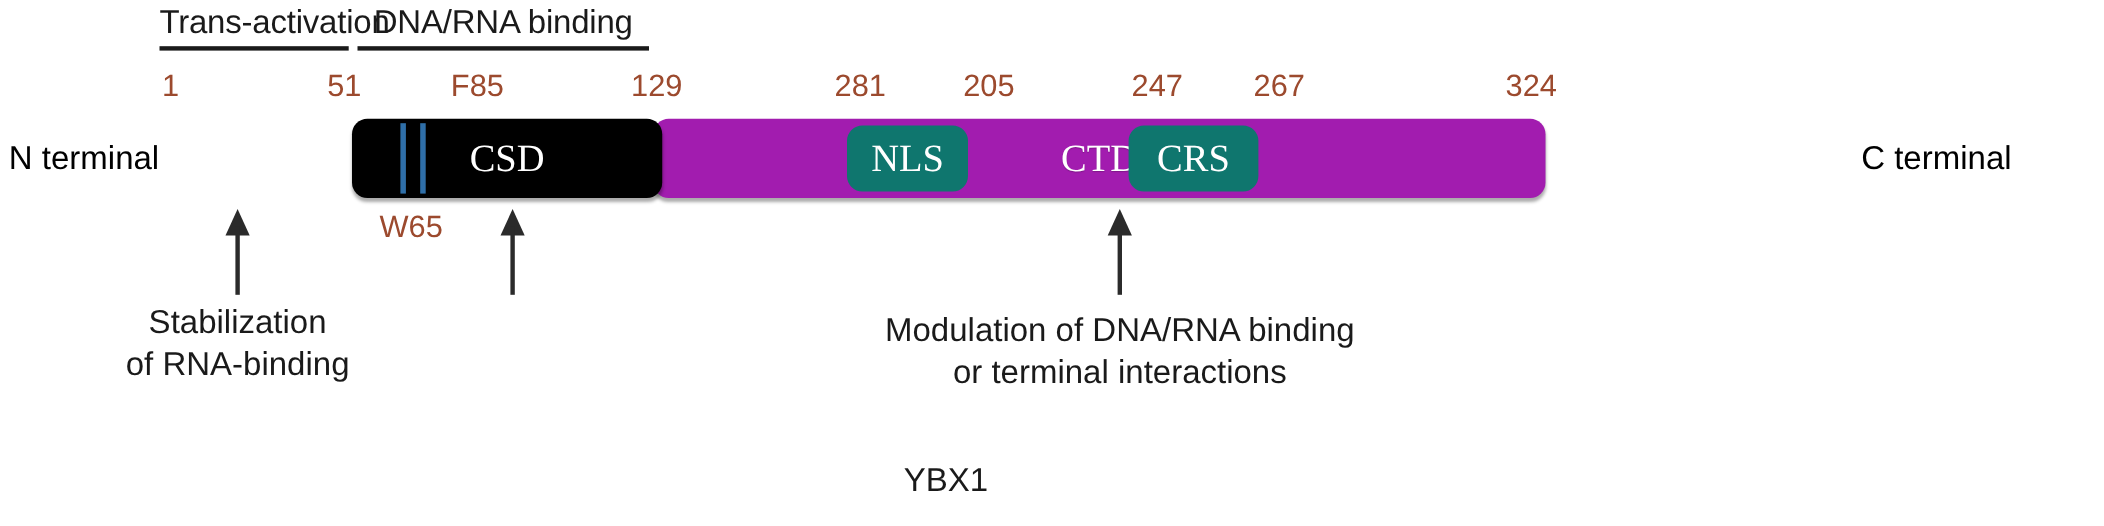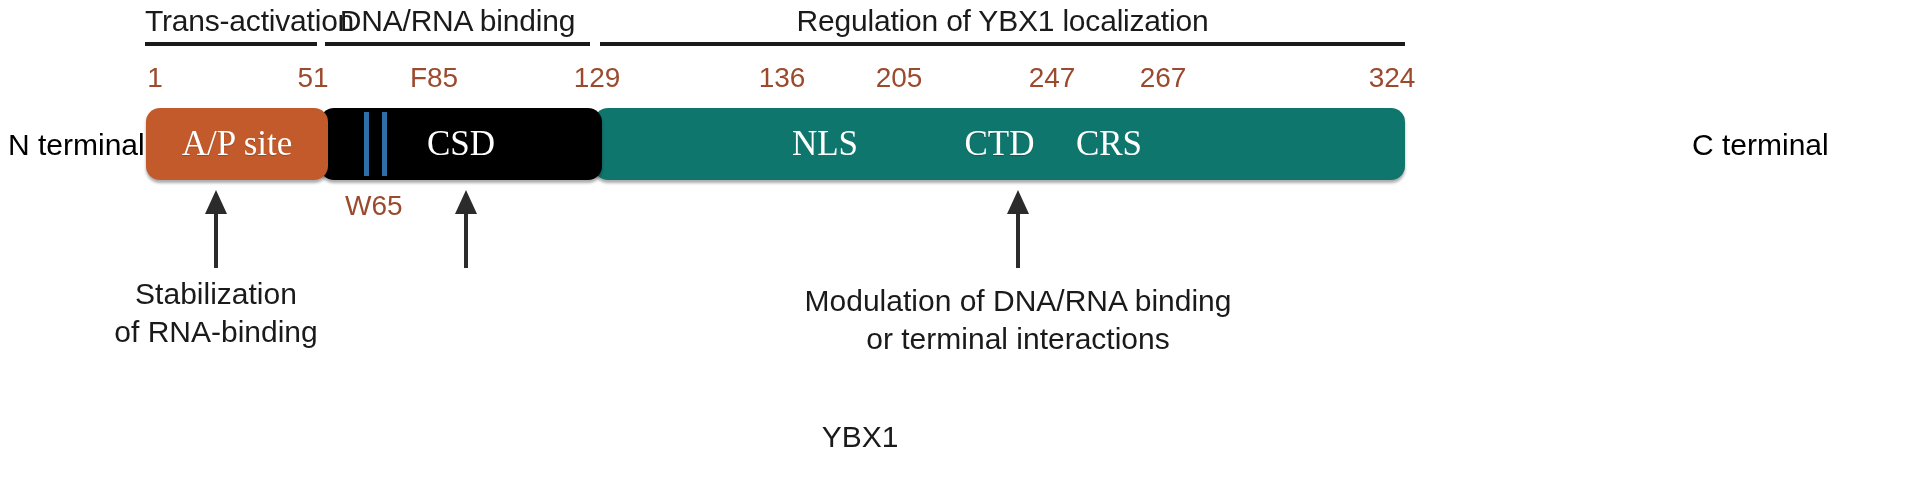--- a/index.html
+++ b/index.html
@@ -83,37 +83,37 @@
   .domain-label {
     font-family: "Liberation Serif", serif;
     font-size: 35px;
     color: #ffffff;
     line-height: 38px;
     white-space: nowrap;
     text-shadow: 0 1px 1px rgba(0,0,0,0.22);
   }
   #domain-ap   { left: 0px;   width: 182px;  background: #c35a2b; z-index: 4; }
   #domain-csd  { left: 174px; width: 282px;  background: #000000; z-index: 3; }
-  #domain-ctd  { left: 448px; width: 811px;  background: #0f766e; z-index: 2; }
+  #domain-ctd  { left: 448px; width: 811px;  background: #a21caf; z-index: 2; }
 
   
   .motif {
     position: absolute;
     top: 6px;
     height: 60px;
     background: #0f766e;
     border-radius: 14px;
     display: flex;
     align-items: center;
     justify-content: center;
     z-index: 5;
   }
   .motif .domain-label { text-shadow: none; }
   #motif-nls { left: 624px; width: 110px; }
-  #motif-crs { left: 904px; width: 118px; }
+  #motif-crs { left: 880px; width: 118px; }
 
   
   .marker-line {
     position: absolute;
     top: 4px;
     width: 5px;
     height: 64px;
     background: #2f6fa8;
     z-index: 6;
   }
@@ -199,51 +199,44 @@
   <div class="region-group" id="region-trans-activation" style="left:145px; top:4px; width:172px;">
     <div class="region-label">Trans-activation</div>
     <div class="region-rule"></div>
   </div>
 
   <div class="region-group" id="region-dna-rna-binding" style="left:325px; top:4px; width:265px;">
     <div class="region-label">DNA/RNA binding</div>
     <div class="region-rule"></div>
   </div>
 
-  <div class="region-group" id="region-ybx1-localization" style="left:600px; top:4px; width:805px;">
-    <div class="region-label">Regulation of YBX1 localization</div>
-    <div class="region-rule"></div>
-  </div>
 
   <div class="pos-num" style="left:155px;">1</div>
   <div class="pos-num" style="left:313px;">51</div>
   <div class="pos-num" style="left:434px;">F85</div>
   <div class="pos-num" style="left:597px;">129</div>
-  <div class="pos-num" style="left:782px;">136</div>
+  <div class="pos-num" style="left:782px;">281</div>
   <div class="pos-num" style="left:899px;">205</div>
   <div class="pos-num" style="left:1052px;">247</div>
   <div class="pos-num" style="left:1163px;">267</div>
   <div class="pos-num" style="left:1392px;">324</div>
 
   <div class="terminal-label" id="n-terminal">N terminal</div>
   <div class="terminal-label" id="c-terminal">C terminal</div>
 
   <div id="protein-bar">
 
     <div class="domain" id="domain-ctd">
       <span class="domain-label">CTD</span>
     </div>
 
     <div class="domain" id="domain-csd">
       <span class="domain-label">CSD</span>
     </div>
 
-    <div class="domain" id="domain-ap">
-      <span class="domain-label">A/P site</span>
-    </div>
 
     <div class="marker-line" id="marker-w65-a"></div>
     <div class="marker-line" id="marker-w65-b"></div>
 
     <div class="motif" id="motif-nls">
       <span class="domain-label">NLS</span>
     </div>
 
     <div class="motif" id="motif-crs">
       <span class="domain-label">CRS</span>

